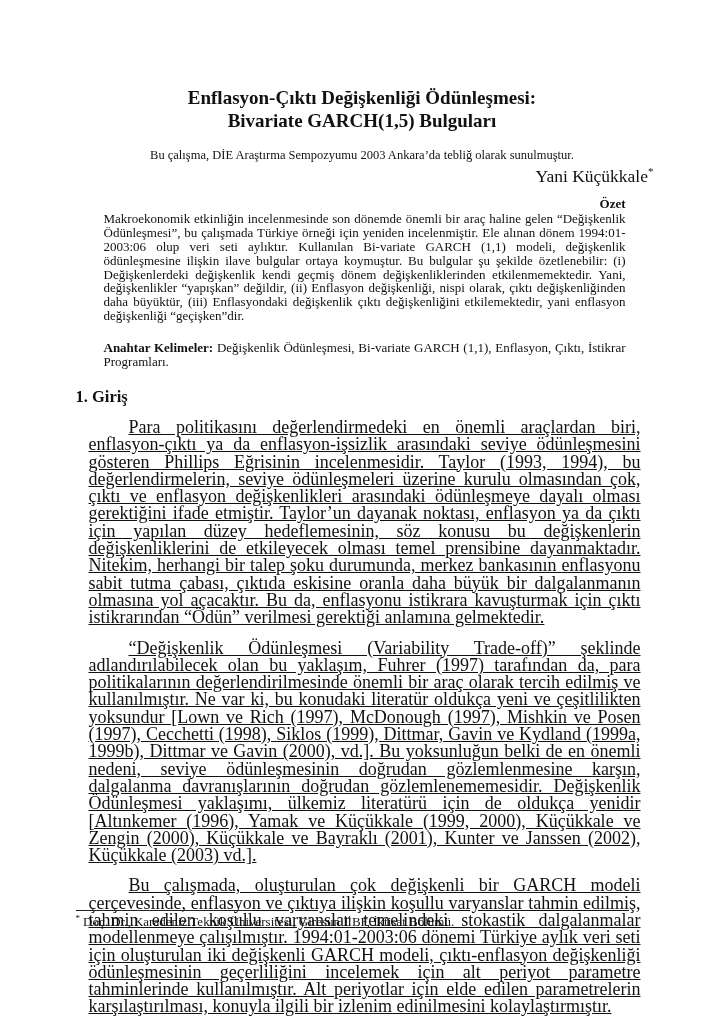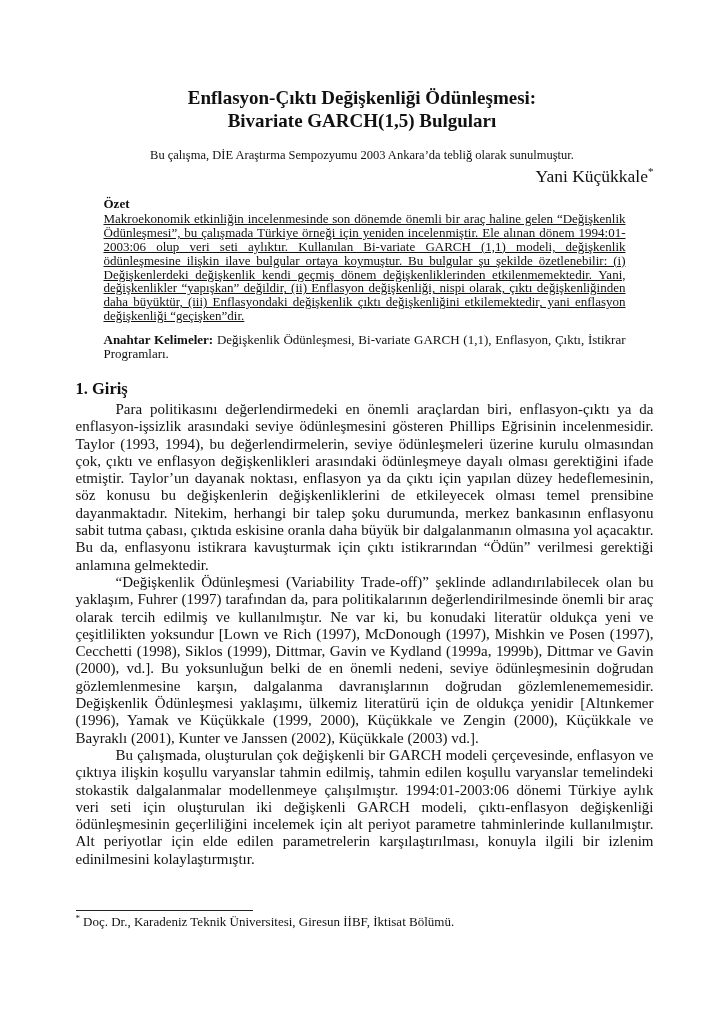--- a/index.html
+++ b/index.html
@@ -44,48 +44,49 @@
     line-height: 0;
   }
   .abstract {
     margin: 10px 85px 0 90px;
     font-size: 13px;
     line-height: 13.9px;
   }
   .abstract-heading {
     font-weight: bold;
     margin: 0 0 1px 0;
+    text-align: right;
   }
   .abstract-body {
     text-align: justify;
     margin: 0;
-    text-decoration: underline;
   }
   .keywords {
     text-align: justify;
-    margin: 10px 0 0 0;
+    margin: 18px 0 0 0;
   }
   .keywords b {
     font-weight: bold;
   }
   .section {
     margin: 18px 57px 0 62px;
   }
   .section-heading {
     font-weight: bold;
     font-size: 16.5px;
     line-height: 19px;
     margin: 0 0 3px 0;
   }
   .body-par {
-    font-size: 15px;
+    font-size: 18px;
     line-height: 17.3px;
     text-align: justify;
     text-indent: 40px;
-    margin: 0;
+    margin: 13px;
+    text-decoration: underline;
   }
   .footnote {
     position: absolute;
     left: 62px;
     right: 40px;
     top: 910px;
   }
   .footnote-separator {
     width: 177px;
     border-top: 1.5px solid #222222;

